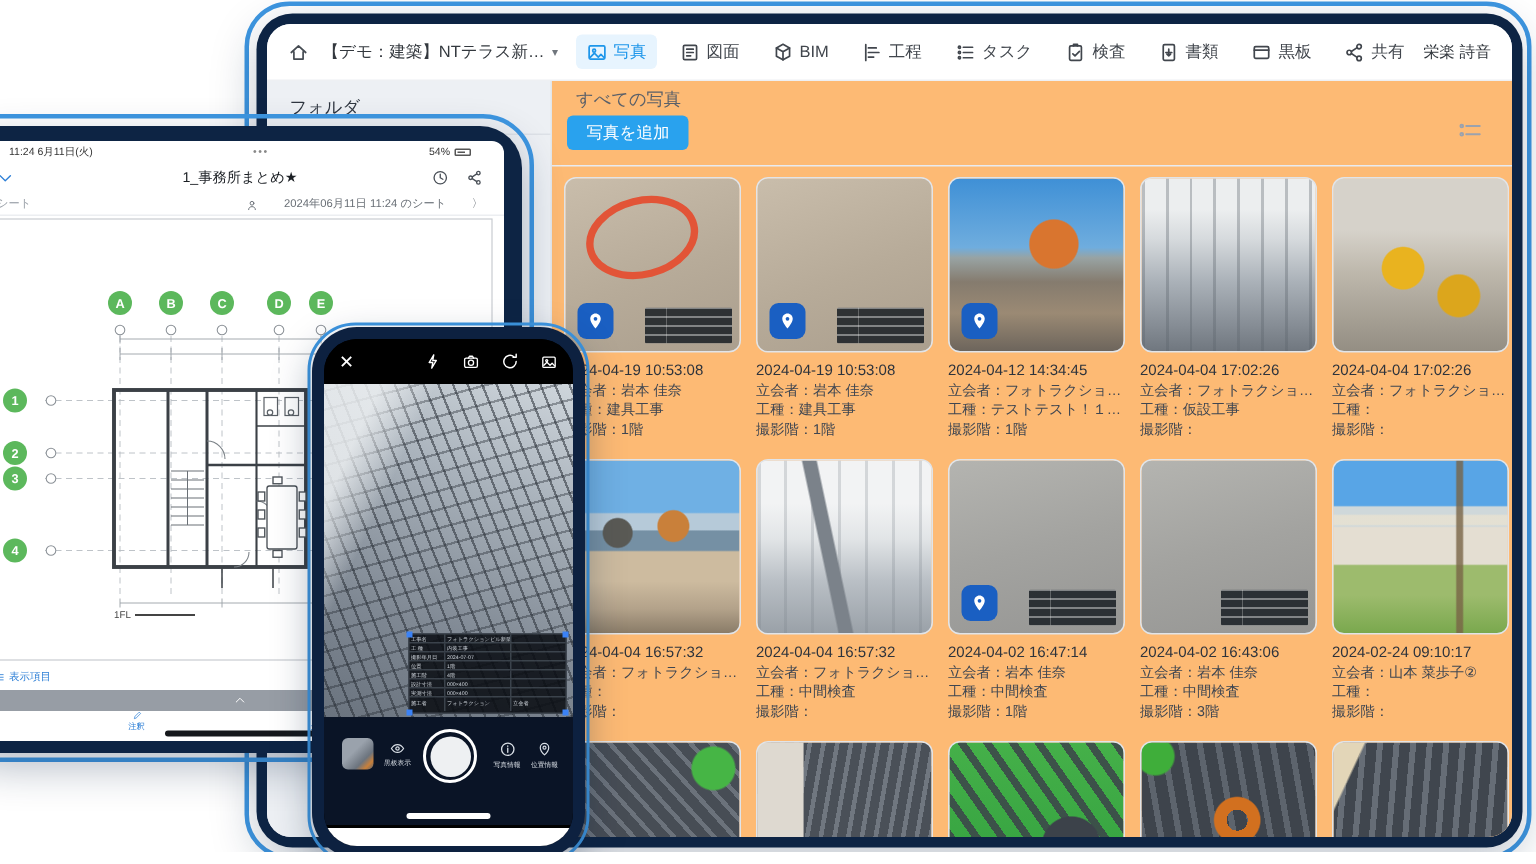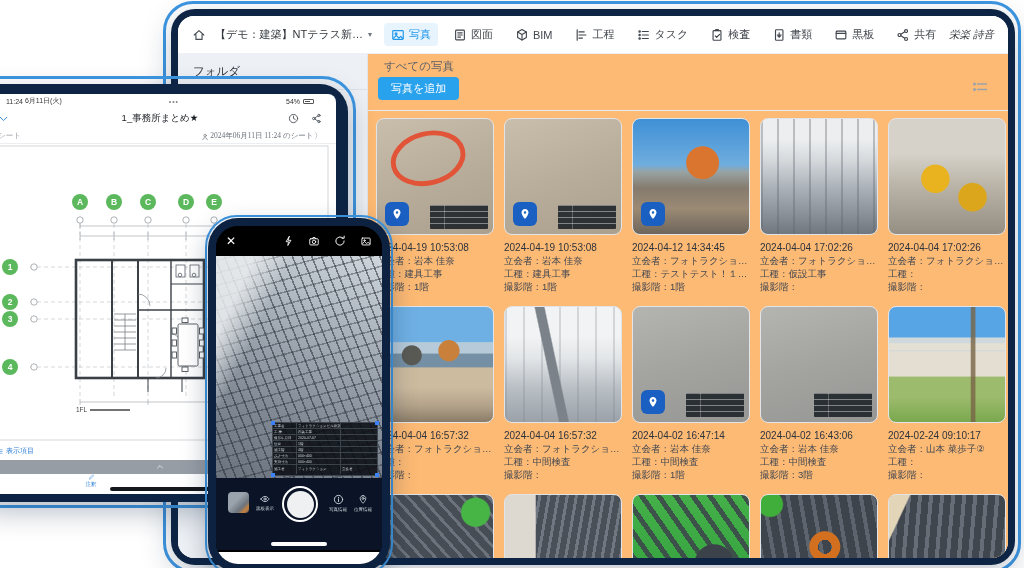--- a/index.html
+++ b/index.html
@@ -21,21 +21,21 @@
   .navbar svg.ti { width:14px; height:14px; }
   .home-ic { color:#454b52; display:flex; margin-right:9px; }
   .proj { display:flex; align-items:center; gap:5px; cursor:pointer; }
   .proj-title { font-size:11px; color:#33383e; max-width:148px; white-space:nowrap;
     overflow:hidden; text-overflow:ellipsis; }
   .caret { font-size:8px; color:#70767d; }
   .tabs { display:flex; align-items:center; gap:8px; margin-left:12px; }
   .tab { display:flex; align-items:center; gap:4px; font-size:11px; color:#41464d;
     padding:4px 7px; border-radius:4px; cursor:pointer; white-space:nowrap; }
   .tab.active { color:#1e96ea; background:#e7f4fe; }
-  .user { margin-left:auto; font-size:10.5px; color:#33383e; white-space:nowrap;font-style:italic; }
+  .user { margin-left:auto; font-size:10.5px; color:#33383e; white-space:nowrap; }
 
   
   .sidebar { position:absolute; left:0; top:38px; bottom:0; width:190px; background:#edf0f4;
     border-right:1px solid #e2e6ea; }
   .sidebar-hd { padding:10px 15px; font-size:11.5px; color:#2f3640;
     border-bottom:1px solid #dde1e7; }
 
   
   .content { position:absolute; left:190px; top:38px; right:0; bottom:0; background:#fdba74; }
   .content-title { position:absolute; left:16px; top:5px; font-size:11.5px; color:#5a6069; }
@@ -122,21 +122,21 @@
   .t-batt { display:inline-block; width:11px; height:5px; border:1px solid #555;
     border-radius:1px; margin-left:3px; position:relative; }
   .t-batt::after { content:""; position:absolute; left:1px; top:1px; bottom:1px; width:5px; background:#555; }
   .t-titlebar { position:absolute; left:0; top:14px; right:0; height:20px; display:flex;
     align-items:center; padding:0 14px; }
   .t-title { position:absolute; left:0; right:0; text-align:center; font-size:9.5px; color:#1b1f24; }
   .t-titlebar .right-ics { margin-left:auto; display:flex; gap:12px; color:#4a5058; z-index:1; }
   .t-sheetbar { position:absolute; left:0; top:34px; right:0; height:16px; display:flex;
     align-items:center; padding:0 14px; font-size:7.5px; color:#9aa0a8;
     border-bottom:1px solid #eceef1; }
-  .t-sheetinfo { margin-left:auto; display:flex; align-items:flex-end; gap:1px; color:#6a7077;font-family:Liberation Serif, serif; }
+  .t-sheetinfo { margin-left:auto; display:flex; align-items:flex-end; gap:17px; color:#6a7077; }
   .t-plan { position:absolute; left:2px; top:50px; width:348px; height:300px; }
   .t-showitems { position:absolute; left:12px; top:352px; font-size:7px; color:#2d7fd6;
     display:flex; gap:3px; align-items:center; }
   .t-graybar { position:absolute; left:0; right:0; top:366px; height:14px; background:#979da5;
     display:flex; align-items:center; justify-content:center; color:#fff; }
   .t-toolbar { position:absolute; left:0; right:0; top:380px; height:14px; display:flex;
     justify-content:center; gap:110px; }
   .t-tool { display:flex; flex-direction:column; align-items:center; color:#2d7fd6; font-size:5.5px; gap:1px; }
   .t-home { position:absolute; left:50%; transform:translateX(-50%); top:393px; width:100px;
     height:4px; border-radius:2px; background:#15181c; }

